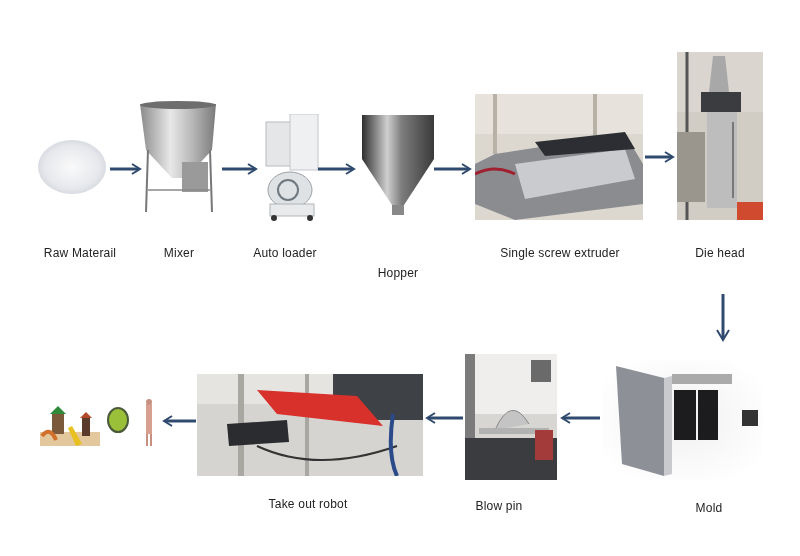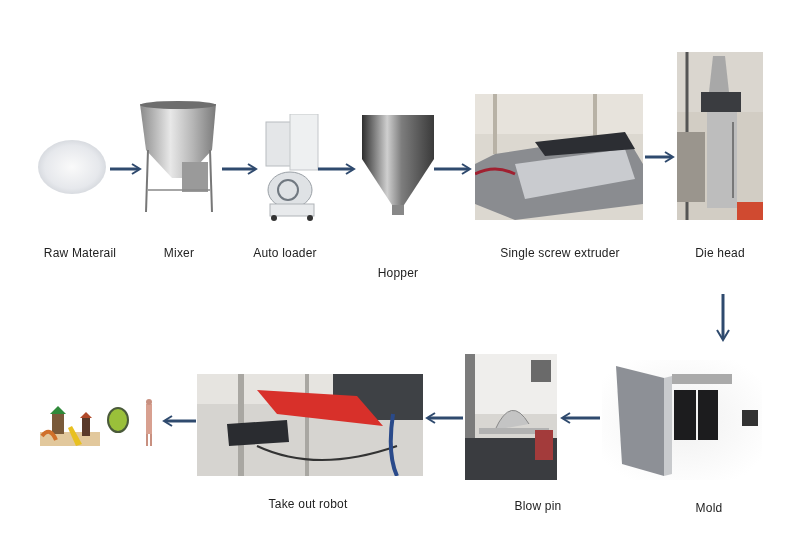--- a/index.html
+++ b/index.html
@@ -178,21 +178,21 @@
     <rect width="92" height="126" fill="#d8d6d2"></rect>
     <rect x="0" y="0" width="92" height="60" fill="#efeeec"></rect>
     <rect x="0" y="0" width="10" height="126" fill="#7b7b7b"></rect>
     <rect x="66" y="6" width="20" height="22" fill="#6a6a6a"></rect>
     <path d="M30,76 Q46,40 64,70" fill="#c4c4c4" stroke="#888"></path>
     <rect x="14" y="74" width="70" height="6" fill="#b2b2b2"></rect>
     <rect x="0" y="84" width="92" height="42" fill="#3a3c40"></rect>
     <rect x="70" y="76" width="18" height="30" fill="#a33b3b"></rect>
   </svg>
 </div>
-<div class="label" style="left:538px;top:499px;">Blow pin</div>
+<div class="label" style="left:499px;top:499px;">Blow pin</div>
 
 <div class="arrow" style="left:425px;top:412px;">
     <svg width="38" height="12">
       <line x1="3" y1="6" x2="38" y2="6" stroke="#2f4a6e" stroke-width="3"></line>
       <polyline points="10,1 2,6 10,11" fill="none" stroke="#2f4a6e" stroke-width="2"></polyline>
     </svg>
   </div>
 
 <div class="img" style="left:197px;top:374px;width:226px;height:102px;background:#c8c6c2;">
   <svg width="226" height="102" viewBox="0 0 226 102">

